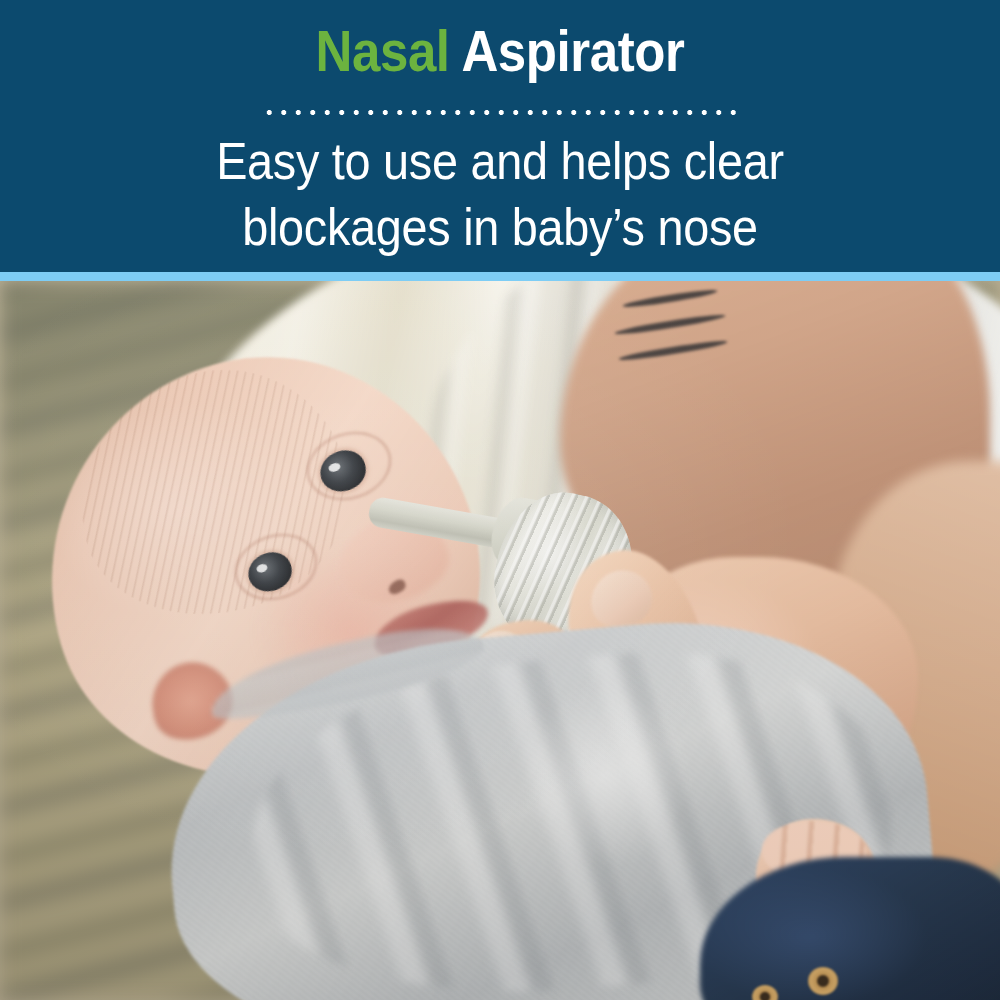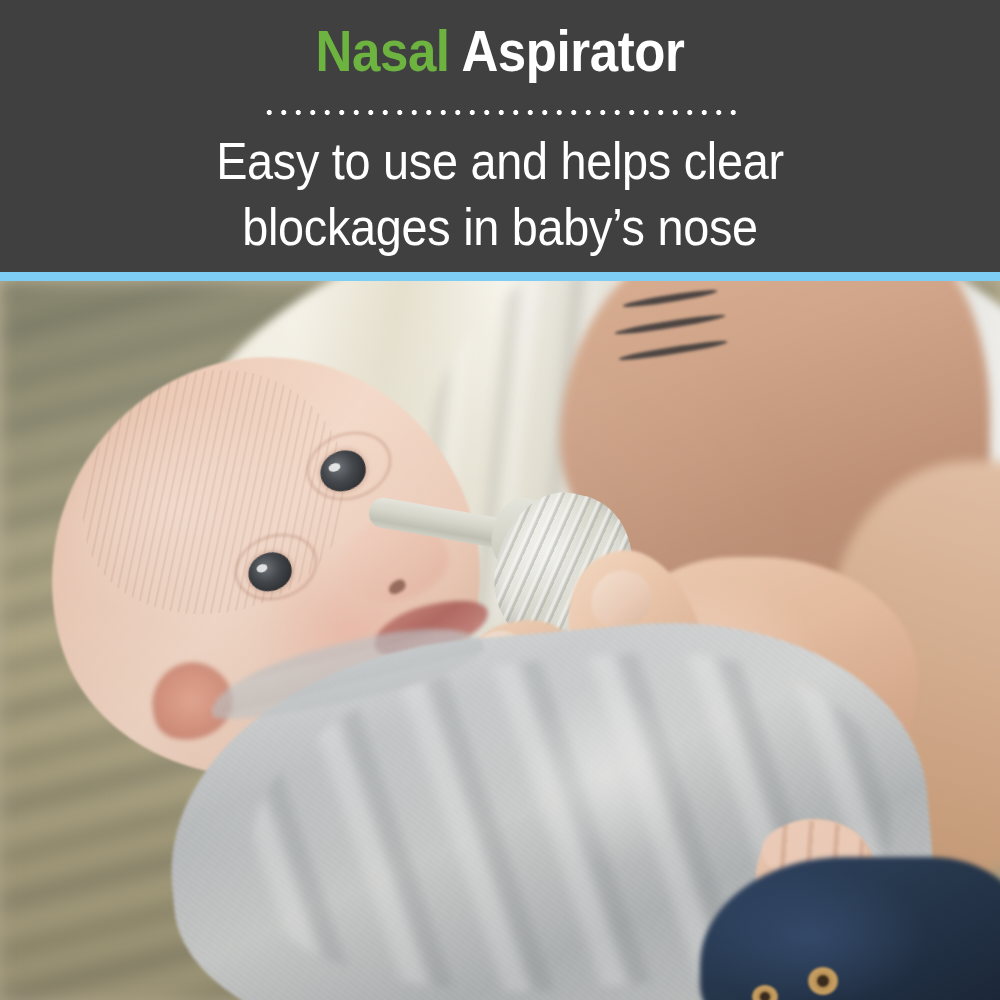--- a/index.html
+++ b/index.html
@@ -18,21 +18,21 @@
     background: #ffffff;
   }
 
   
   .banner {
     position: absolute;
     left: 0;
     top: 0;
     width: 1000px;
     height: 272px;
-    background: #404040;
+    background: #0c4a6e;
     overflow: hidden;
   }
   .banner-title {
     position: absolute;
     left: 0;
     top: 18px;
     width: 1000px;
     text-align: center;
     font-family: "Liberation Sans", sans-serif;
     font-size: 58px;

